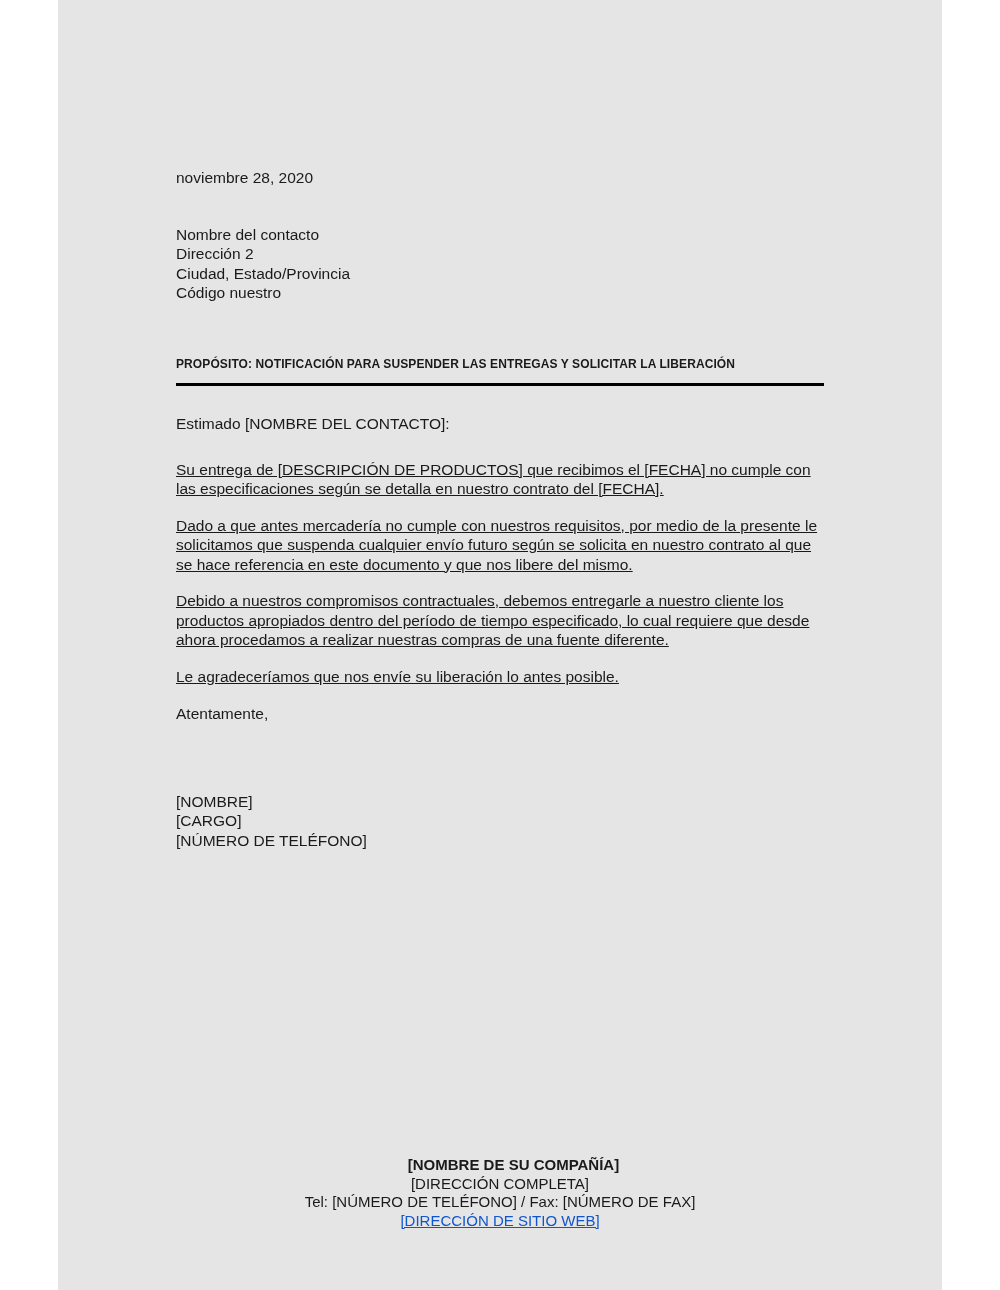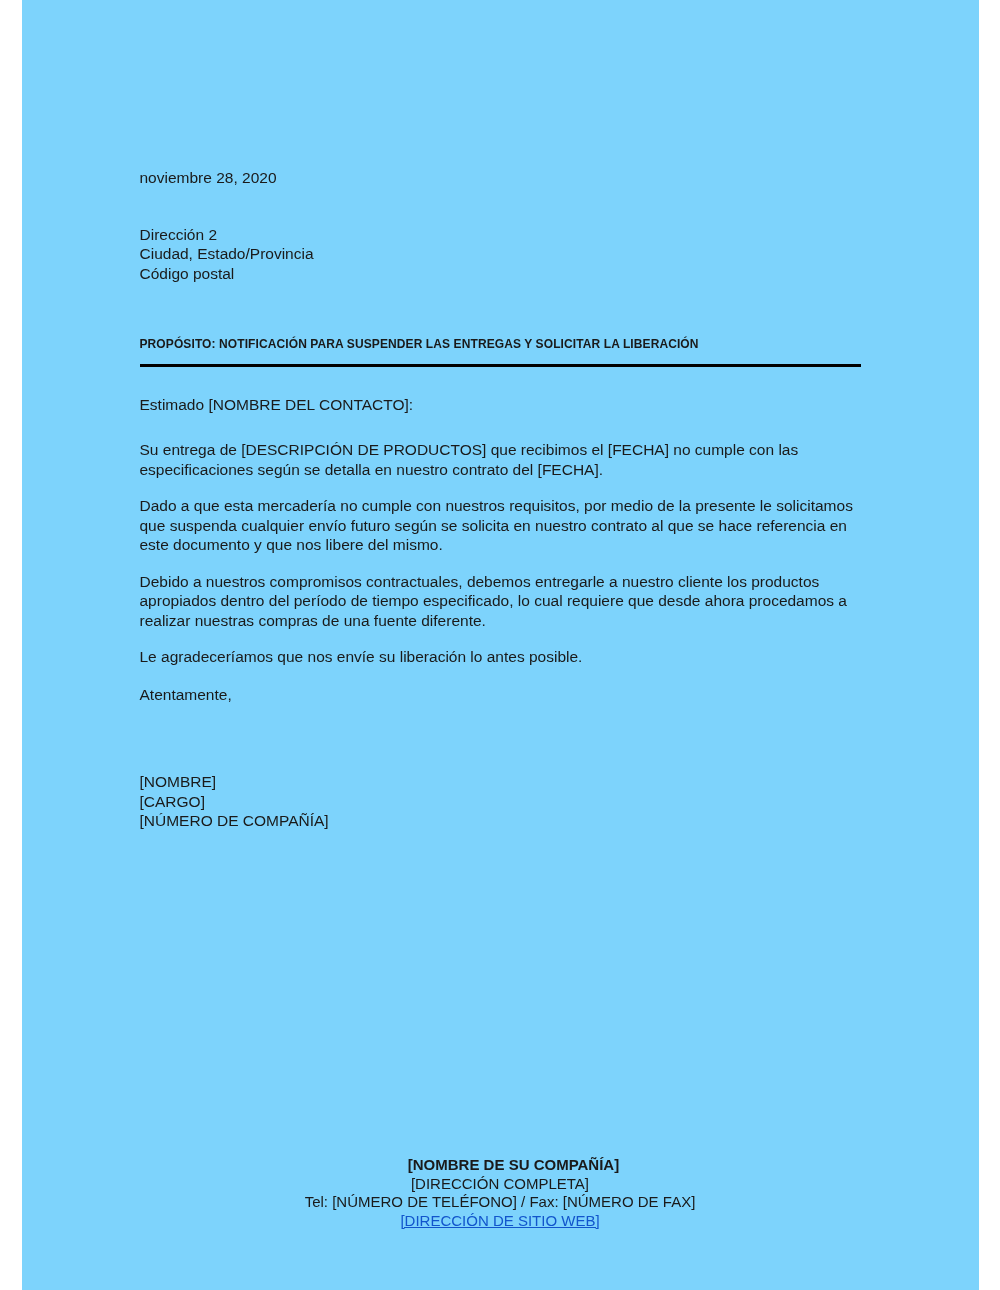--- a/index.html
+++ b/index.html
@@ -1,22 +1,22 @@
 <!DOCTYPE html>
 <html style="--text: #1a1a1a; --link: #1155cc; --divider: #000000;"><head>
 <meta charset="utf-8">
 <style>
   * { margin: 0; padding: 0; box-sizing: border-box; }
   html, body { background: #ffffff; }
   .page {
     position: relative;
-    width: 957px;
+    width: 884px;
     height: 1290px;
     margin: 0 auto;
-    background: #7dd3fc;
+    background: #e5e5e5;
     font-family: "Liberation Sans", "DejaVu Sans", sans-serif;
     font-size: 15.5px;
     line-height: 19.5px;
     color: var(--text, #111111);
     overflow: hidden;
   }
   .content {
     position: absolute;
     top: 168px;
     left: 118px;
@@ -30,21 +30,21 @@
     white-space: nowrap;
     letter-spacing: 0.1px;
   }
   .rule {
     height: 3px;
     background: var(--divider, #000000);
     margin-top: 9px;
     margin-bottom: 28px;
   }
   .salutation { margin-bottom: 26px; }
-  p.body-par { margin-bottom: 17px; }
+  p.body-par { margin-bottom: 17px; text-decoration: underline; }
   .closing { margin-top: 18px; }
   .signature { margin-top: 68px; }
   .footer {
     position: absolute;
     top: 1156px;
     left: 0;
     width: 100%;
     text-align: center;
     font-size: 15px;
     line-height: 18.5px;
@@ -58,41 +58,42 @@
 </style>
 </head>
 <body>
 
 <div class="page">
   <div class="content">
 
     <div class="date">noviembre 28, 2020</div>
 
     <div class="recipient">
+      <div>Nombre del contacto</div>
       <div>Dirección 2</div>
       <div>Ciudad, Estado/Provincia</div>
-      <div>Código postal</div>
+      <div>Código nuestro</div>
     </div>
 
     <div class="subject">PROPÓSITO: NOTIFICACIÓN PARA SUSPENDER LAS ENTREGAS Y SOLICITAR LA LIBERACIÓN</div>
     <div class="rule"></div>
 
     <div class="salutation">Estimado [NOMBRE DEL CONTACTO]:</div>
 
     <p class="body-par">Su entrega de [DESCRIPCIÓN DE PRODUCTOS] que recibimos el [FECHA] no cumple con las especificaciones según se detalla en nuestro contrato del [FECHA].</p>
-    <p class="body-par">Dado a que esta mercadería no cumple con nuestros requisitos, por medio de la presente le solicitamos que suspenda cualquier envío futuro según se solicita en nuestro contrato al que se hace referencia en este documento y que nos libere del mismo.</p>
+    <p class="body-par">Dado a que antes mercadería no cumple con nuestros requisitos, por medio de la presente le solicitamos que suspenda cualquier envío futuro según se solicita en nuestro contrato al que se hace referencia en este documento y que nos libere del mismo.</p>
     <p class="body-par">Debido a nuestros compromisos contractuales, debemos entregarle a nuestro cliente los productos apropiados dentro del período de tiempo especificado, lo cual requiere que desde ahora procedamos a realizar nuestras compras de una fuente diferente.</p>
     <p class="body-par">Le agradeceríamos que nos envíe su liberación lo antes posible.</p>
 
     <div class="closing">Atentamente,</div>
 
     <div class="signature">
       <div>[NOMBRE]</div>
       <div>[CARGO]</div>
-      <div>[NÚMERO DE COMPAÑÍA]</div>
+      <div>[NÚMERO DE TELÉFONO]</div>
     </div>
 
   </div>
 
   <div class="footer">
     <div class="company">[NOMBRE DE SU COMPAÑÍA]</div>
     <div>[DIRECCIÓN COMPLETA]</div>
     <div>Tel: [NÚMERO DE TELÉFONO] / Fax: [NÚMERO DE FAX]</div>
     <div>
       <a href="#" class="weblink">[DIRECCIÓN DE SITIO WEB]</a>

